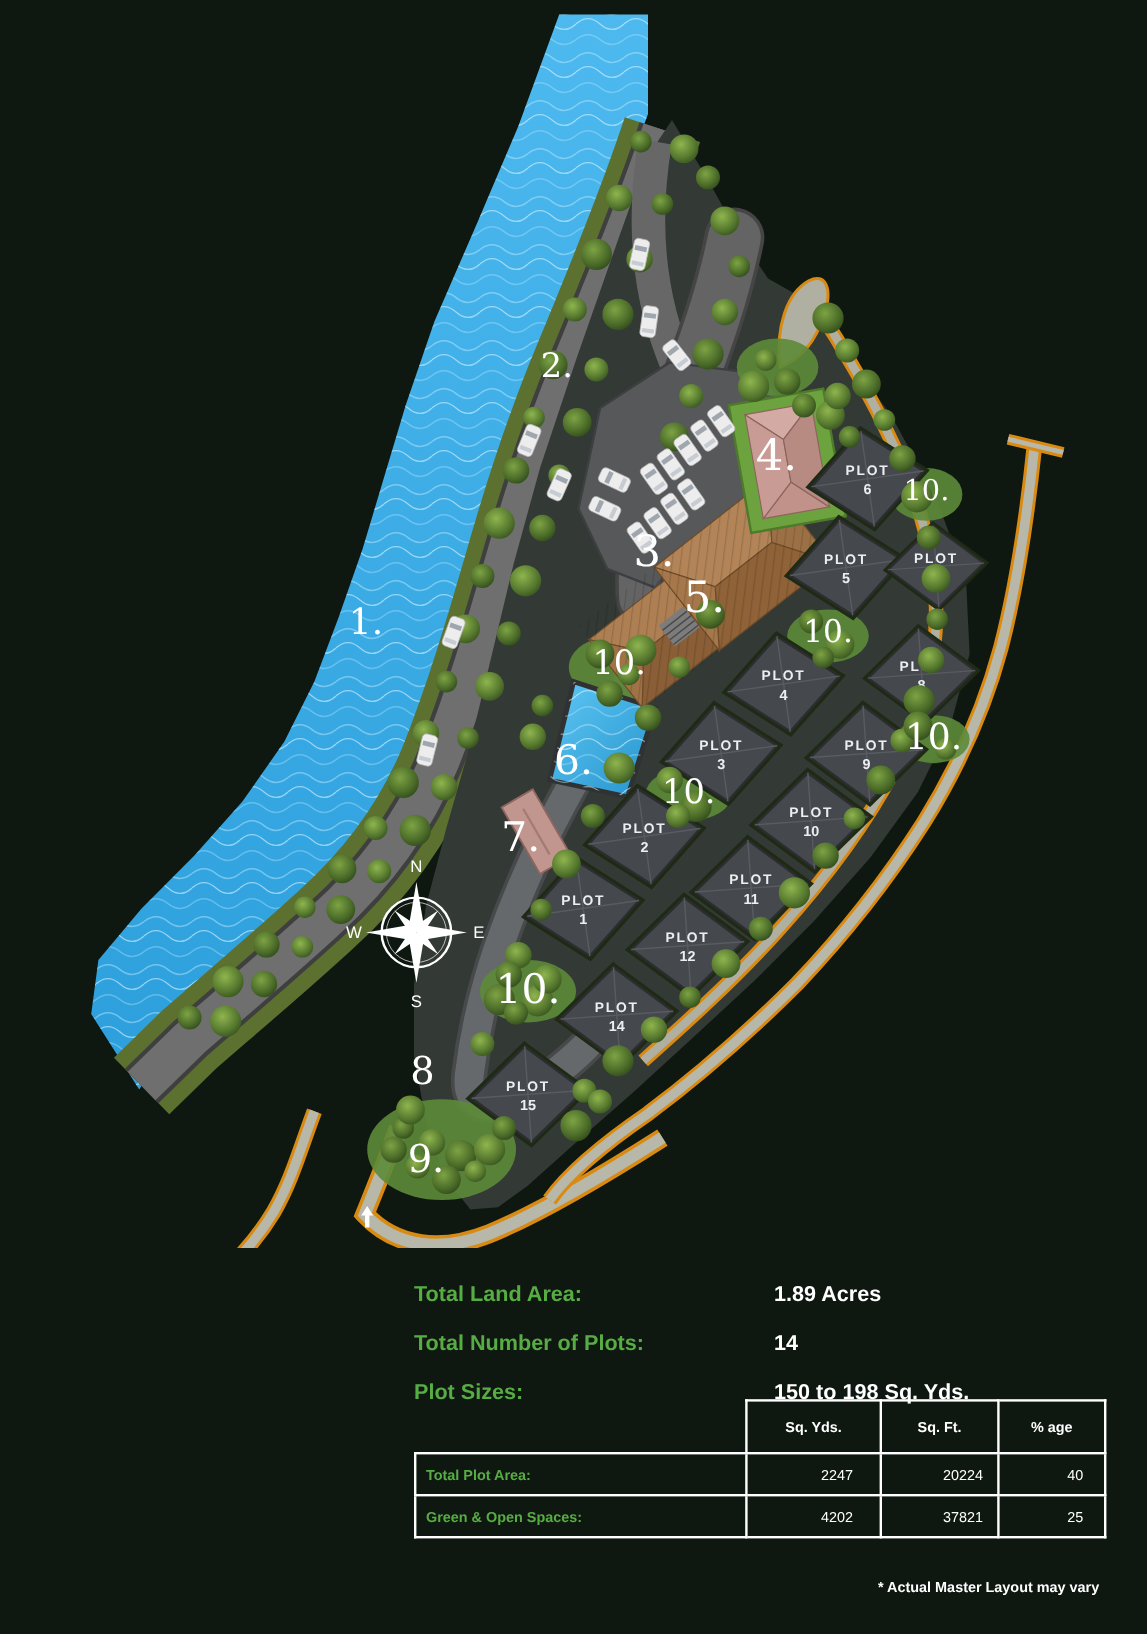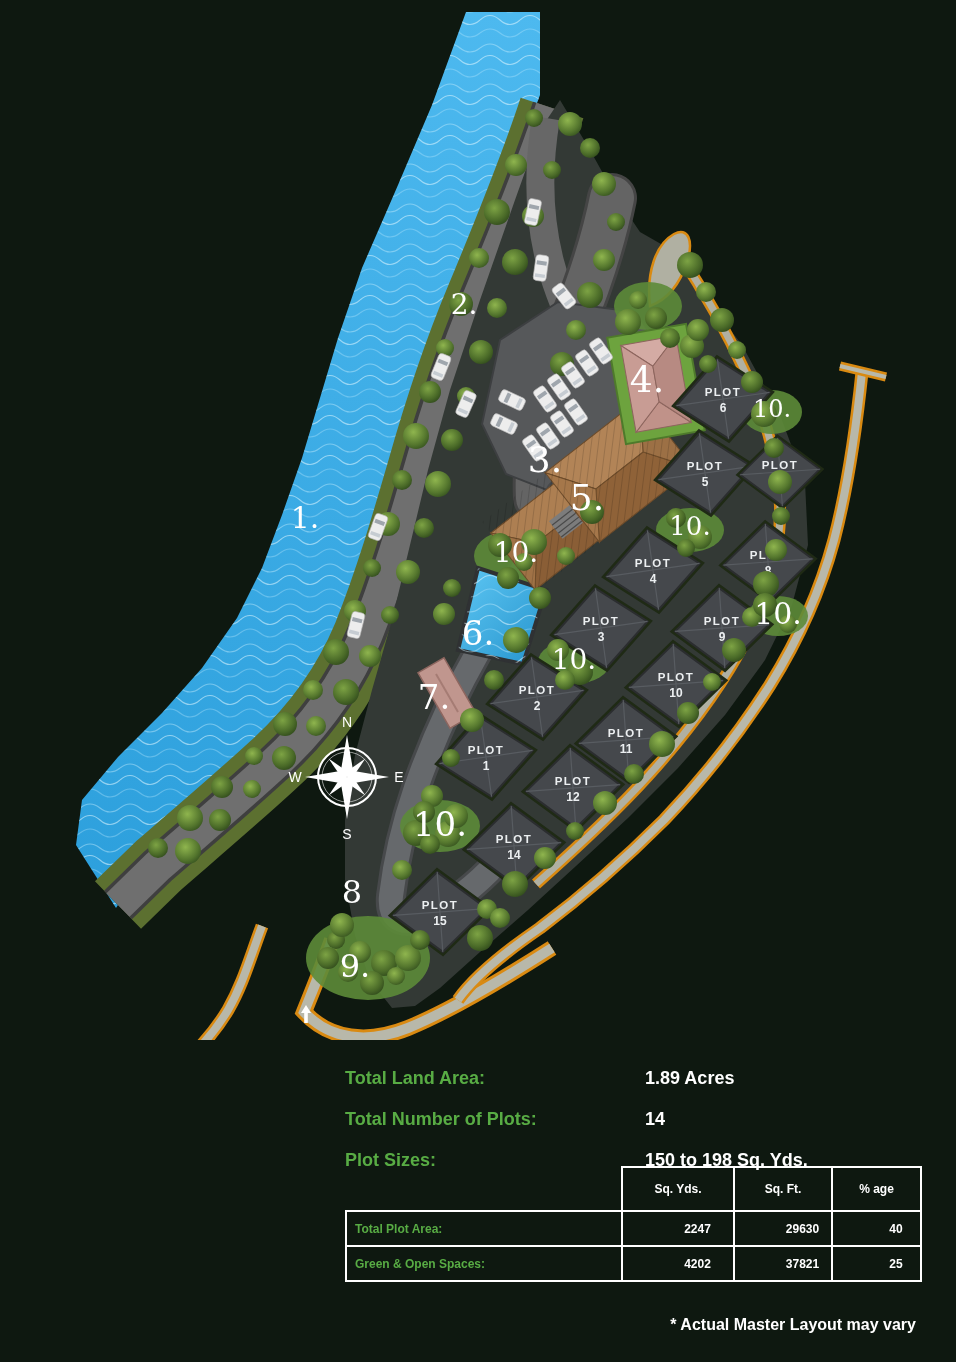--- a/index.html
+++ b/index.html
@@ -13,25 +13,25 @@
   
   .info{position:absolute;left:345px;top:1050px;width:575px;}
   .info-row{display:flex;margin-bottom:15px;font-size:18px;font-weight:600;line-height:25px;margin-top:16px;}
   .info-label{width:300px;color:#58ac44;}
   .info-value{color:#ffffff;text-align:right;}
   
   .areas-table{position:absolute;left:345px;top:1166px;border-collapse:collapse;color:#fff;}
   .areas-table td,.areas-table th{border:2px solid #ffffff;font-size:12px;}
   .areas-table th{height:40px;font-weight:bold;text-align:center;}
   .areas-table th.blank{border:none;background:transparent;}
-  .areas-table td{height:31px;text-align:center;font-weight:bold;padding-left:40px;}
+  .areas-table td{height:31px;text-align:center;font-weight:normal;padding-left:40px;}
   .areas-table td.rowlabel{color:#58ac44;text-align:left;padding-left:8px;font-weight:600;}
   .c-label{width:273px;} .c-yds{width:108px;} .c-ft{width:94px;} .c-pct{width:85px;}
   
-  .footnote{position:absolute;top:1316px;right:40px;color:#ffffff;font-size:16px;font-weight:bold;}
+  .footnote{position:absolute;top:1316px;right:40px;color:#ffffff;font-size:12px;font-weight:bold;}
 </style>
 </head>
 <body>
 
 <div class="canvas">
 
   <svg width="956" height="1040" viewBox="0 0 956 1040" style="position:absolute;left:0;top:0;">
     <defs>
       <linearGradient id="gRiver" x1="0" y1="0" x2="0" y2="1">
         <stop offset="0" stop-color="#4db9ef"></stop>
@@ -569,21 +569,21 @@
     <tbody>
         <tr>
       <th class="blank c-label"></th>
       <th class="c-yds">Sq. Yds.</th>
       <th class="c-ft">Sq. Ft.</th>
       <th class="c-pct">% age</th>
     </tr>
     <tr>
       <td class="rowlabel">Total Plot Area:</td>
       <td>2247</td>
-      <td>29630</td>
+      <td>20224</td>
       <td>40</td>
     </tr>
     <tr>
       <td class="rowlabel">Green &amp; Open Spaces:</td>
       <td>4202</td>
       <td>37821</td>
       <td>25</td>
     </tr>
   </tbody>
     </table>

